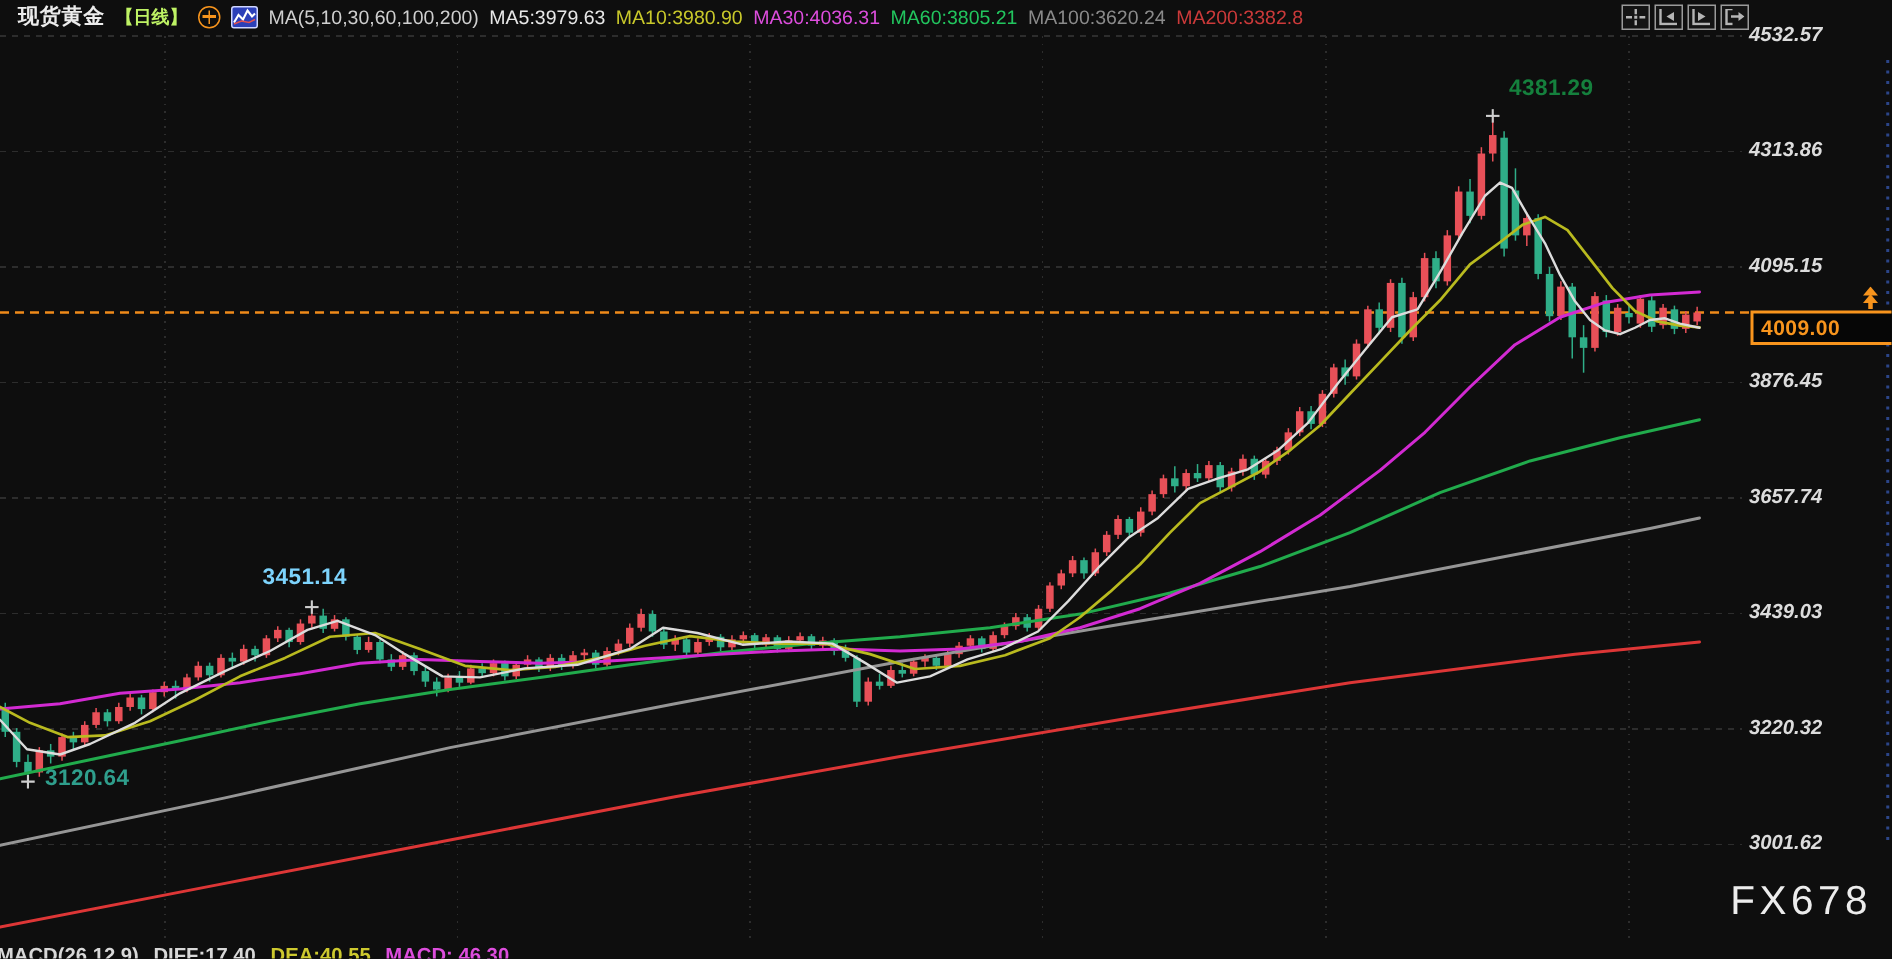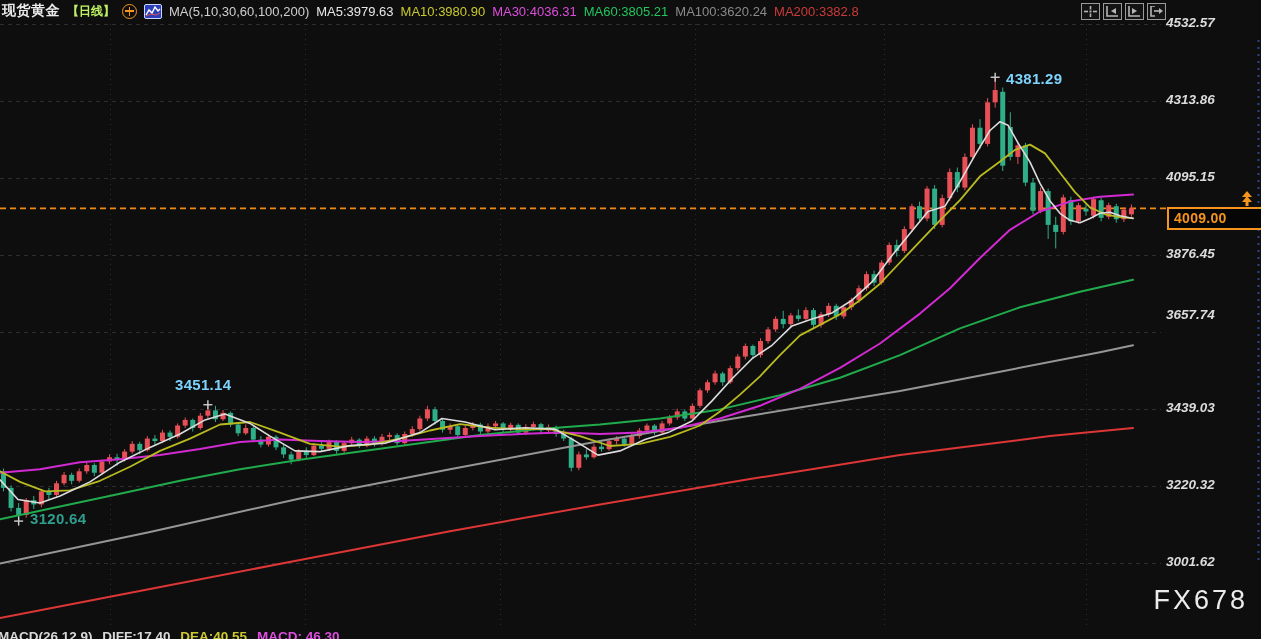--- a/index.html
+++ b/index.html
@@ -1,20 +1,20 @@
 <!DOCTYPE html>
 <html><head>
 <meta charset="utf-8">
 <style>
   html,body{margin:0;padding:0;background:#0e0e0e;width:1261px;height:639px;overflow:hidden;
     font-family:"Liberation Sans",sans-serif;}
   #app{position:relative;width:1261px;height:639px;background:#0e0e0e;}
   
   #topbar{position:absolute;top:0;left:0;height:22px;display:flex;align-items:center;gap:7px;
-    padding-left:2px;font-size:13px;white-space:nowrap;z-index:5;}
+    padding-left:12px;font-size:13px;white-space:nowrap;z-index:5;}
   .sym{font-size:14px;font-weight:bold;color:#ebebeb;letter-spacing:.5px;}
   .period{font-size:12px;font-weight:bold;color:#bef264;}
   .cmp{width:13px;height:13px;border:1.5px solid #f7941d;border-radius:50%;position:relative;display:inline-block;}
   .cmp:before,.cmp:after{content:"";position:absolute;background:#f7941d;}
   .cmp:before{left:2px;right:2px;top:50%;height:1.5px;margin-top:-1px;}
   .cmp:after{top:2px;bottom:2px;left:50%;width:1.5px;margin-left:-1px;}
   .mini{width:16px;height:13px;background:#2b3fb8;border:1px solid #cfd6ff;border-radius:2px;display:inline-block;position:relative;overflow:hidden;}
   .ma-group{color:#cfcfcf;}
   .ma-val{font-weight:500;}
   
@@ -427,38 +427,38 @@
         <line x1="995.1700000000001" y1="72.75963679999991" x2="995.1700000000001" y2="81.75963679999991" stroke="#cfcfcf" stroke-width="1.4"></line>
       </g>
       <line x1="1258.5" y1="40" x2="1258.5" y2="560" stroke="#3c64cc" stroke-width="2" stroke-dasharray="2 5" opacity="0.65"></line>
     </svg>
 
   <div id="axis">
       <div class="axis-label" style="top: 15px;">4532.57</div>
       <div class="axis-label" style="top: 92px;">4313.86</div>
       <div class="axis-label" style="top: 169px;">4095.15</div>
       <div class="axis-label" style="top: 246px;">3876.45</div>
-      <div class="axis-label" style="top: 307px;">3657.74</div>
+      <div class="axis-label" style="top: 323px;">3657.74</div>
       <div class="axis-label" style="top: 400px;">3439.03</div>
       <div class="axis-label" style="top: 477px;">3220.32</div>
       <div class="axis-label" style="top: 554px;">3001.62</div>
     </div>
 
   <div id="pricebox" style="top: 206.828px;">
     <span>4009.00</span>
   </div>
   <svg id="uparrow" width="14" height="16" viewBox="0 0 14 16">
     <path d="M7,0 L1,7 L5,7 L5,9 L1,9 L7,16 L7,9 L9,9 L9,7 L13,7 Z" fill="none"></path>
     <path d="M7,0 L2,6 L12,6 Z" fill="#f7941d"></path>
     <path d="M7,5 L2,11 L12,11 Z" fill="#f7941d"></path>
     <rect x="5.5" y="10" width="3" height="5" fill="#f7941d"></rect>
   </svg>
 
   <div id="annos">
-      <div class="anno" style="left: 1006px; top: 70px; color: #7dd3fc; text-align: center;">4381.29</div>
+      <div class="anno" style="left: 1006px; top: 50px; color: #15803d; text-align: center;">4381.29</div>
       <div class="anno" style="left: 175px; top: 376px; color: #7dd3fc;">3451.14</div>
       <div class="anno" style="left: 30px; top: 510px; color: rgb(47, 158, 140);">3120.64</div>
     </div>
 
   <div id="watermark">FX678</div>
 
   <div id="macdrow">
     <span style="color: rgb(216, 216, 216);">MACD(26,12,9)</span>
     <span style="color: rgb(216, 216, 216);">DIFF:17.40</span>
     <span style="color: rgb(205, 201, 46);">DEA:40.55</span>

